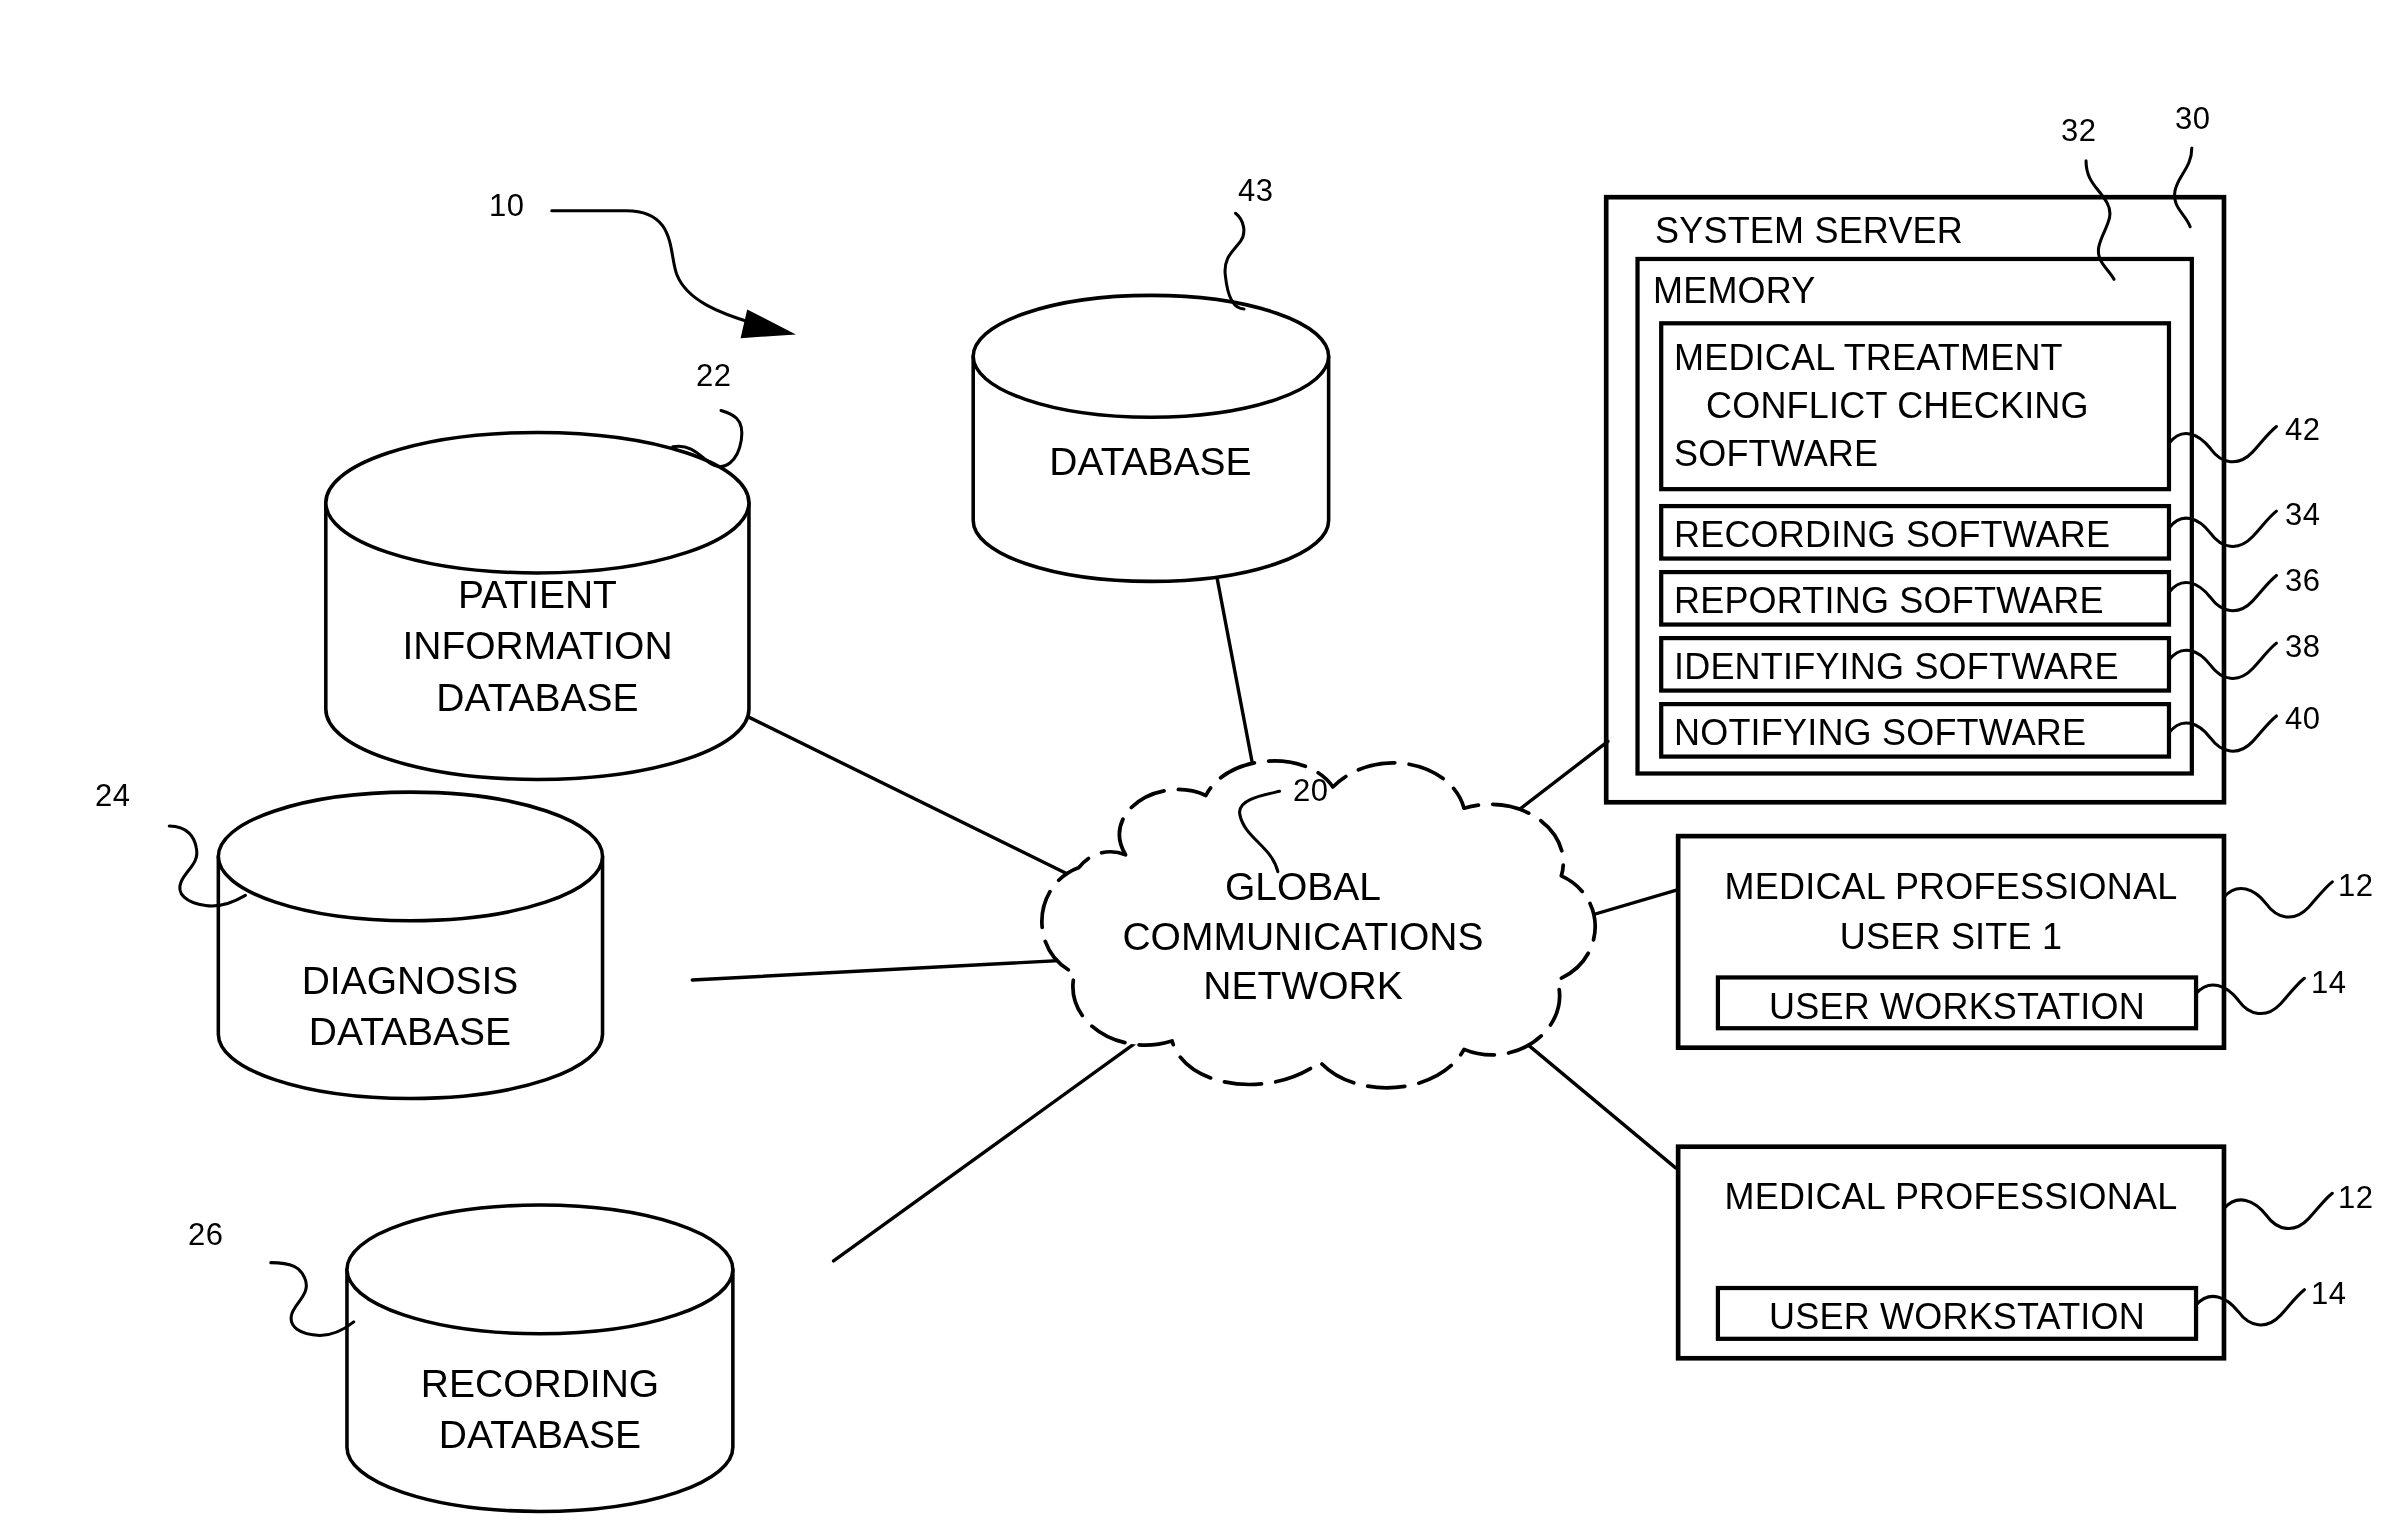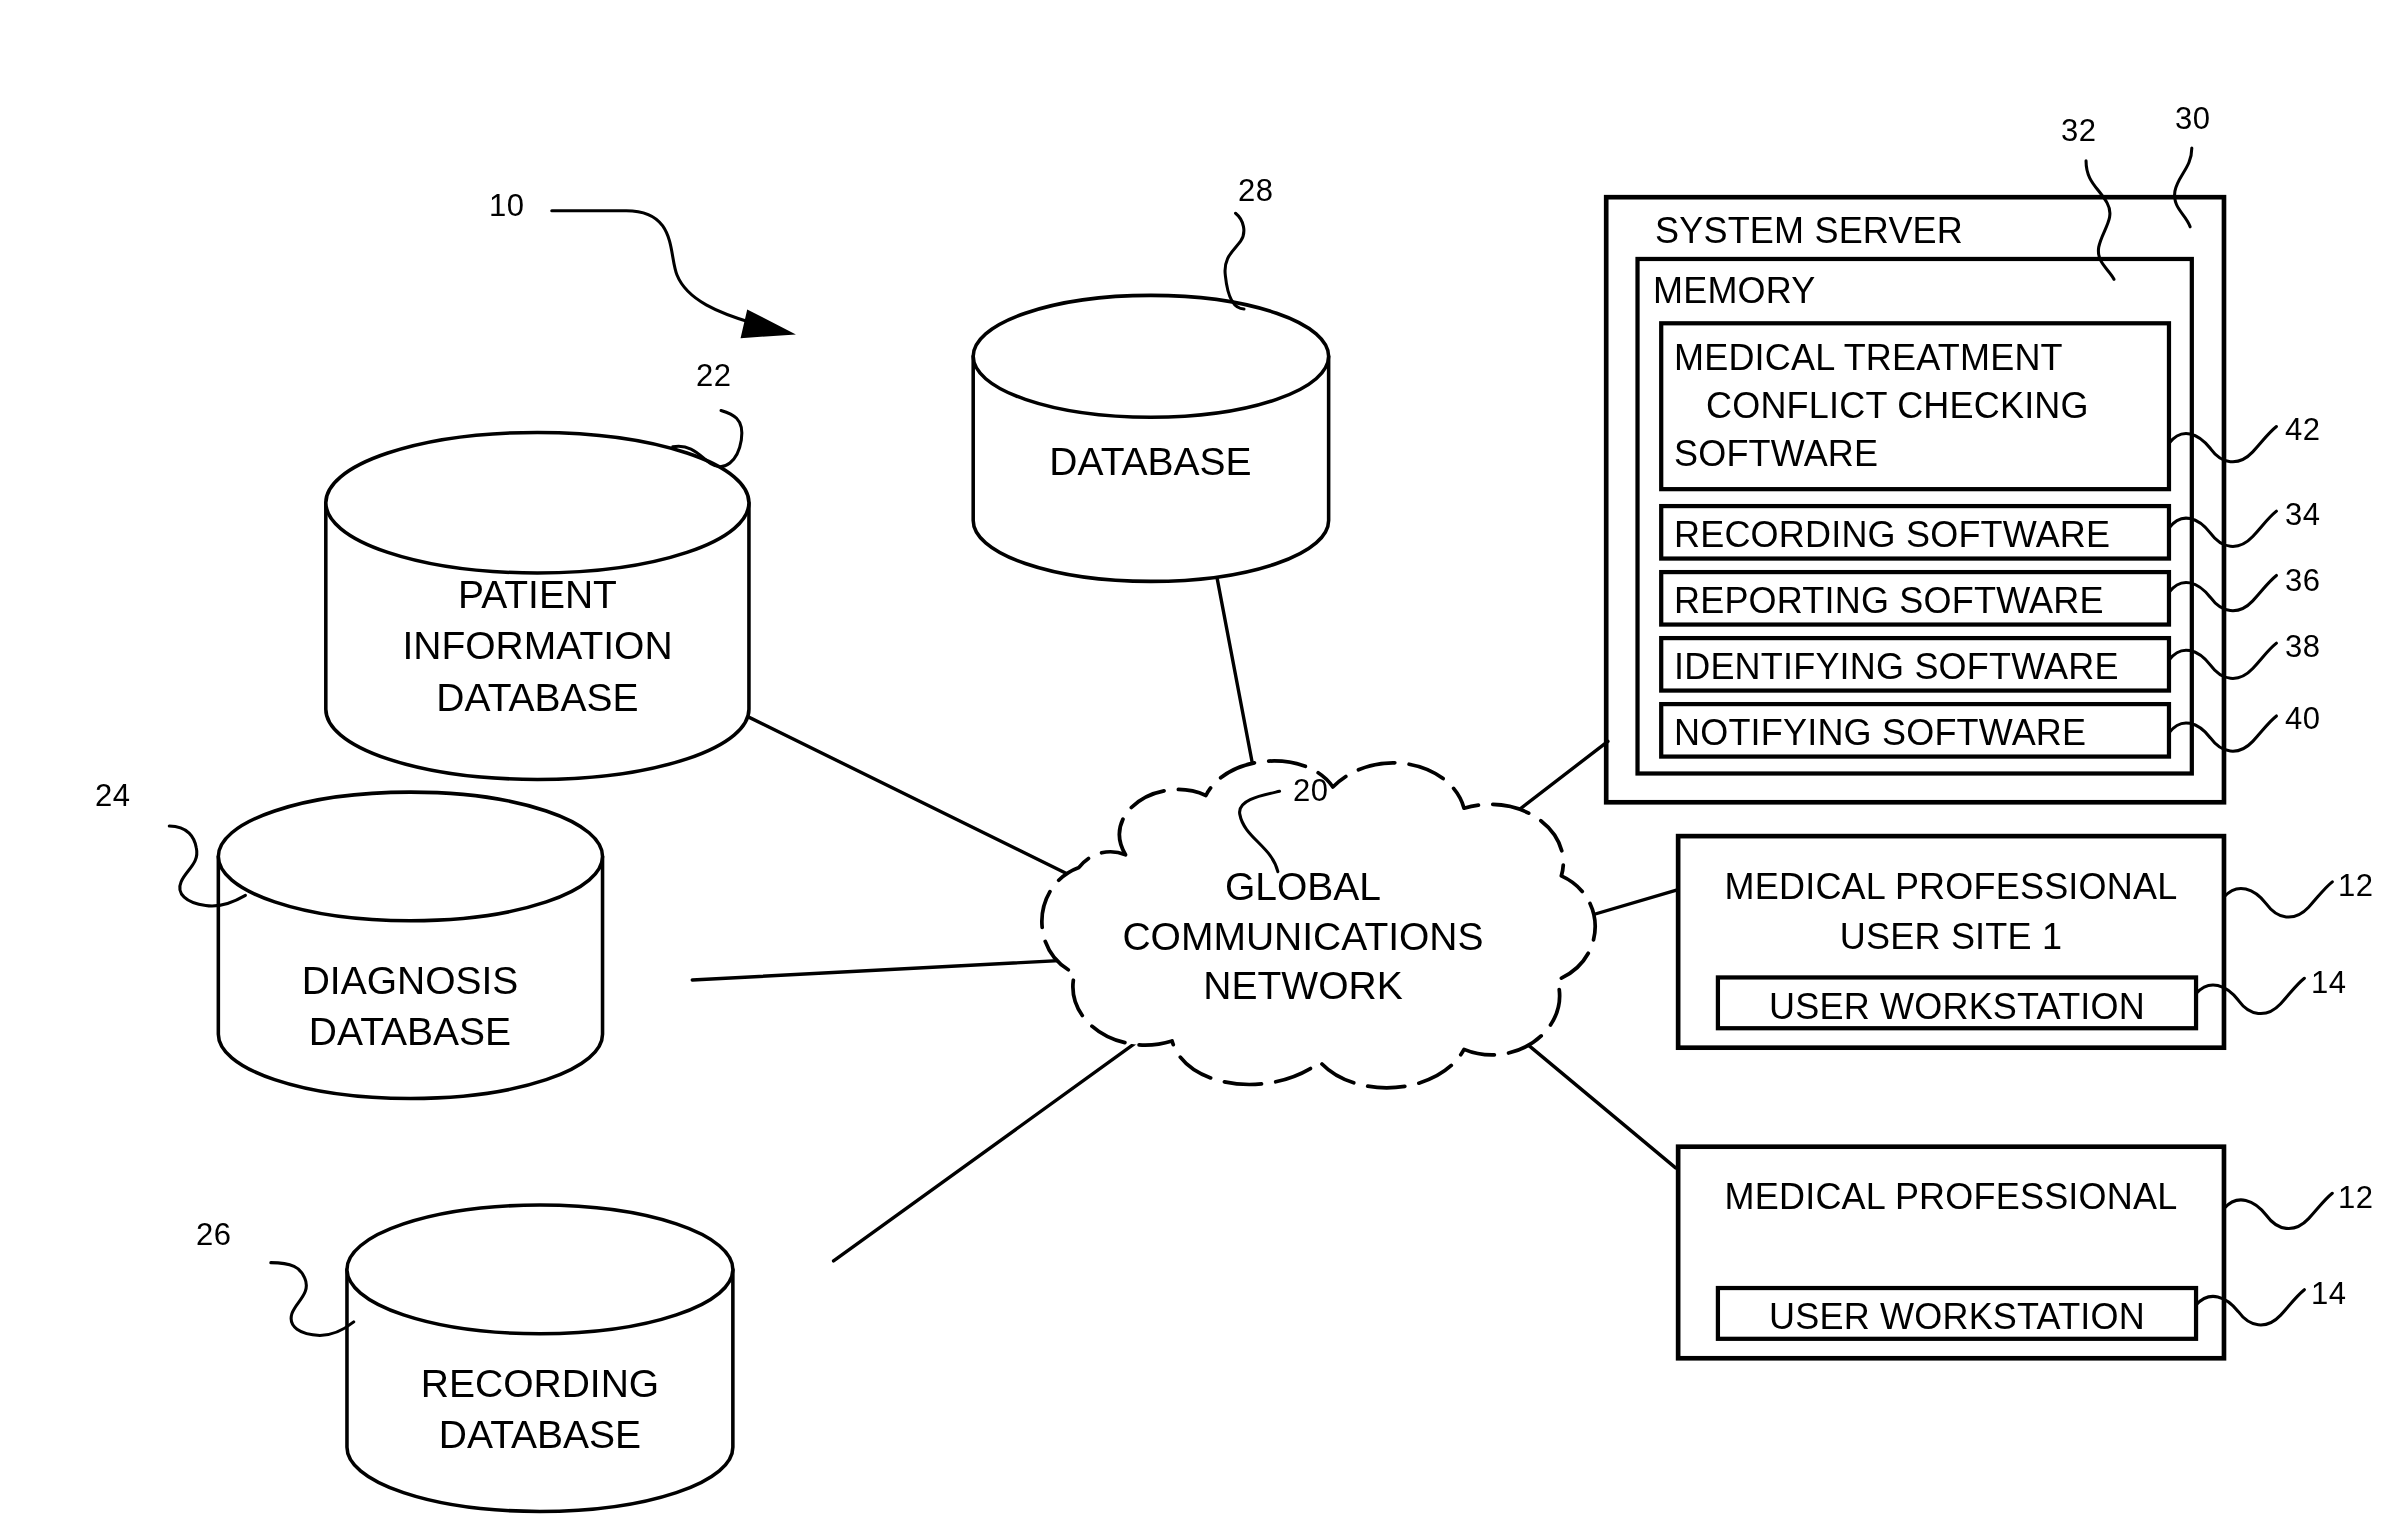--- a/index.html
+++ b/index.html
@@ -227,33 +227,33 @@
   <div class="txtwrap" style="left:326px; top:569px; width:423px;">
     <div class="db-text">PATIENT</div>
     <div class="db-text">INFORMATION</div>
     <div class="db-text">DATABASE</div>
   </div>
   <div class="lbl refnum" style="left:696px; top:360px;">22</div>
 
   <div class="txtwrap" style="left:973px; top:436px; width:355px;">
     <div class="db-text">DATABASE</div>
   </div>
-  <div class="lbl refnum" style="left:1238px; top:175px;">28</div>
+  <div class="lbl refnum" style="left:1238px; top:175px;">43</div>
 
   <div class="txtwrap" style="left:218px; top:955px; width:384px;">
     <div class="db-text">DIAGNOSIS</div>
     <div class="db-text">DATABASE</div>
   </div>
   <div class="lbl refnum" style="left:95px; top:780px;">24</div>
 
   <div class="txtwrap" style="left:347px; top:1358px; width:386px;">
     <div class="db-text">RECORDING</div>
     <div class="db-text">DATABASE</div>
   </div>
-  <div class="lbl refnum" style="left:196px; top:1219px;">26</div>
+  <div class="lbl refnum" style="left:188px; top:1219px;">26</div>
 
   <div class="txtwrap" style="left:1083px; top:862px; width:440px;">
     <div class="cloudtext">GLOBAL</div>
     <div class="cloudtext">COMMUNICATIONS</div>
     <div class="cloudtext">NETWORK</div>
   </div>
   <div class="lbl refnum" style="left:1293px; top:775px;">20</div>
 
   <div class="lbl boxlabel" style="left:1655px; top:213px;">SYSTEM SERVER</div>
   <div class="lbl refnum" style="left:2061px; top:115px;">32</div>

